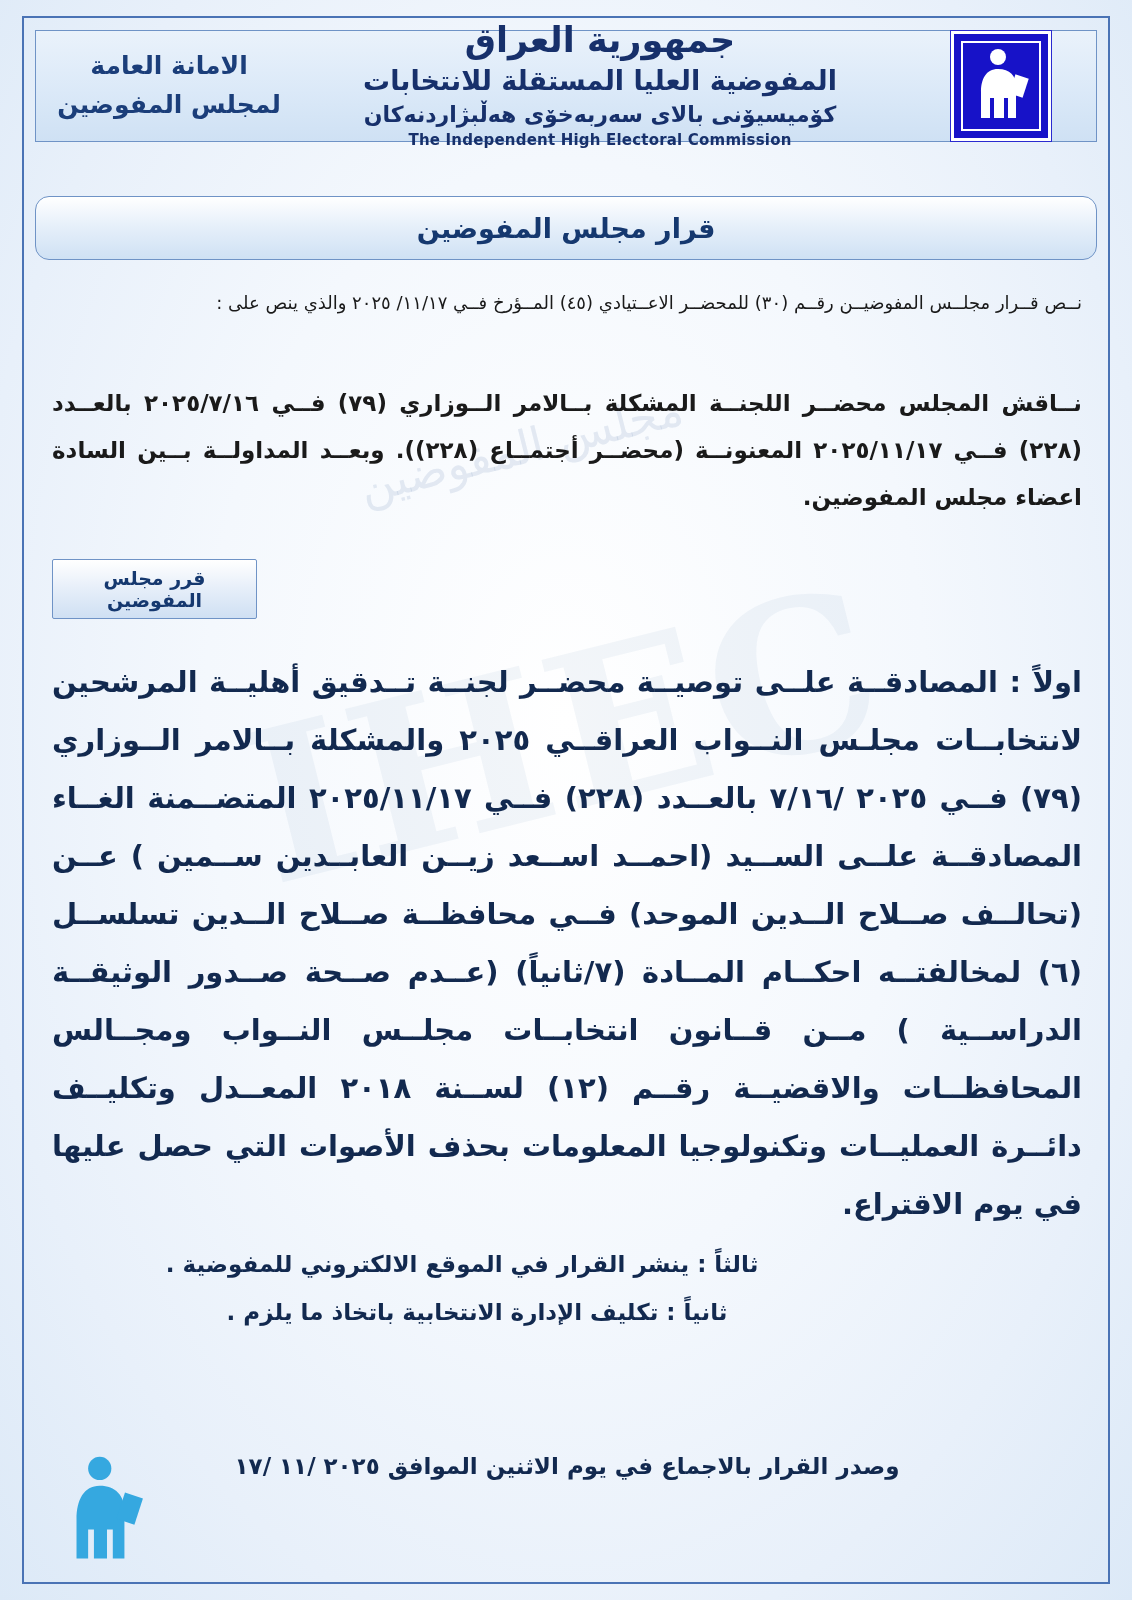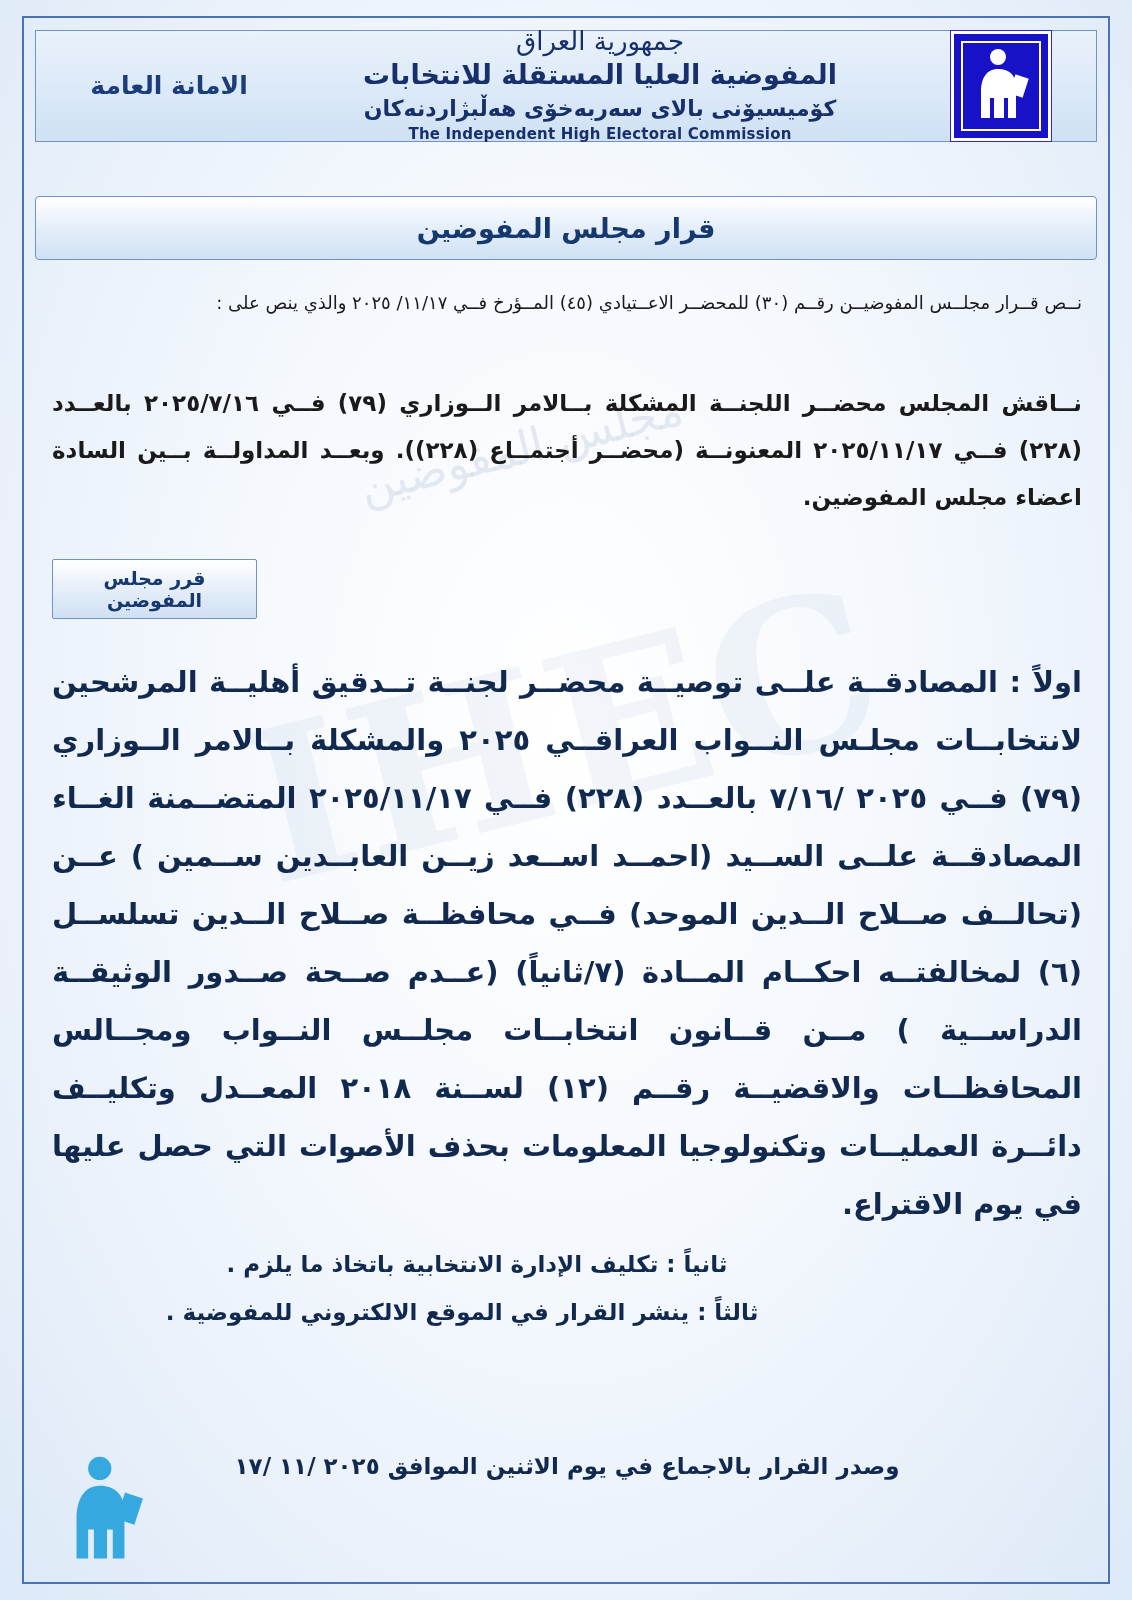--- a/index.html
+++ b/index.html
@@ -84,22 +84,22 @@
     line-height: 1.55;
     padding-left: 8px;
   }
 
   .header-center {
     flex: 1;
     text-align: center;
     padding-bottom: 4px;
   }
   .logo-ar1 {
-    font-size: 26px;
-    font-weight: normal;
+    font-size: 35px;
+    font-weight: bold;
     color: #17306b;
     letter-spacing: 1px;
     line-height: 1.25;
   }
   .logo-ar2 {
     font-size: 27px;
     font-weight: bold;
     color: #17306b;
     line-height: 1.3;
   }
@@ -145,21 +145,21 @@
 
   
   .title-bar {
     position: absolute;
     left: 35px;
     top: 196px;
     width: 1062px;
     height: 64px;
     background: linear-gradient(180deg, #ffffff 0%, #e7f0fa 45%, #cfe1f4 100%);
     border: 1px solid #6f93c6;
-    border-radius: 4px;
+    border-radius: 14px;
     box-sizing: border-box;
     display: flex;
     align-items: center;
     justify-content: center;
   }
   .title-bar span {
     font-size: 27px;
     font-weight: bold;
     color: #15386f;
   }
@@ -262,20 +262,21 @@
 
   <div class="page-frame"></div>
 
   <div class="watermark">IHEC</div>
   <div class="watermark2">مجلس المفوضين</div>
 
   <div class="header">
 
     <div class="header-title">
       <div>الامانة العامة</div>
+      <div>لمجلس المفوضين</div>
     </div>
 
     <div class="header-center">
       <div class="logo-ar1">جمهورية العراق</div>
       <div class="logo-ar2">المفوضية العليا المستقلة للانتخابات</div>
       <div class="logo-kur">کۆمیسیۆنی بالای سەربەخۆی هەڵبژاردنەکان</div>
       <div class="logo-en">The Independent High Electoral Commission</div>
     </div>
 
     <div class="logo-box">
@@ -299,22 +300,22 @@
 
     <div class="para para-intro">نــص قــرار مجلــس المفوضيــن رقــم (٣٠) للمحضــر الاعــتيادي (٤٥) المــؤرخ فــي ١١/١٧/ ٢٠٢٥ والذي ينص على :</div>
 
     <div class="para para-discuss">نــاقش المجلس محضــر اللجنــة المشكلة بــالامر الــوزاري (٧٩) فــي ٢٠٢٥/٧/١٦ بالعــدد (٢٢٨) فــي ٢٠٢٥/١١/١٧ المعنونــة (محضــر أجتمــاع (٢٢٨)). وبعــد المداولــة بــين السادة اعضاء مجلس المفوضين.</div>
 
     <div class="label-row">
       <div class="label-decided">قرر مجلس المفوضين</div>
     </div>
 
     <div class="clause clause-first">اولاً : المصادقــة علــى توصيــة محضــر لجنــة تــدقيق أهليــة المرشحين لانتخابــات مجلـس النــواب العراقــي ٢٠٢٥ والمشكلة بــالامر الــوزاري (٧٩) فــي ٢٠٢٥ /٧/١٦ بالعــدد (٢٢٨) فــي ٢٠٢٥/١١/١٧ المتضــمنة الغــاء المصادقــة علــى الســيد (احمــد اســعد زيــن العابــدين ســمين ) عــن (تحالــف صــلاح الــدين الموحد) فــي محافظــة صــلاح الــدين تسلســل (٦) لمخالفتــه احكــام المــادة (٧/ثانياً) (عــدم صــحة صــدور الوثيقــة الدراســية ) مــن قــانون انتخابــات مجلــس النــواب ومجــالس المحافظــات والاقضيــة رقــم (١٢) لســنة ٢٠١٨ المعــدل وتكليــف دائــرة العمليــات وتكنولوجيا المعلومات بحذف الأصوات التي حصل عليها في يوم الاقتراع.</div>
+    <div class="clause-short c3">ثالثاً : ينشر القرار في الموقع الالكتروني للمفوضية .</div>
     <div class="clause-short">ثانياً :  تكليف الإدارة الانتخابية باتخاذ ما يلزم .</div>
-    <div class="clause-short c3">ثالثاً : ينشر القرار في الموقع الالكتروني للمفوضية .</div>
 
     <div class="footer-line">وصدر القرار بالاجماع في يوم الاثنين الموافق   ٢٠٢٥ /١١ /١٧</div>
   </div>
 
   <svg class="bottom-logo" viewBox="0 0 62 80">
     <circle cx="26" cy="10" r="8" fill="#35a8e0"></circle>
     <path d="M26 22 C15 22 10 32 10 45 L10 72 L18 72 L18 52 L22 52 L22 72 L31 72 L31 52 L35 52 L35 72 L43 72 L43 39 C43 29 37 22 26 22 Z" fill="#35a8e0"></path>
     <rect x="40" y="28" width="13" height="19" fill="#35a8e0" transform="rotate(18 46 38)"></rect>
   </svg>
 

